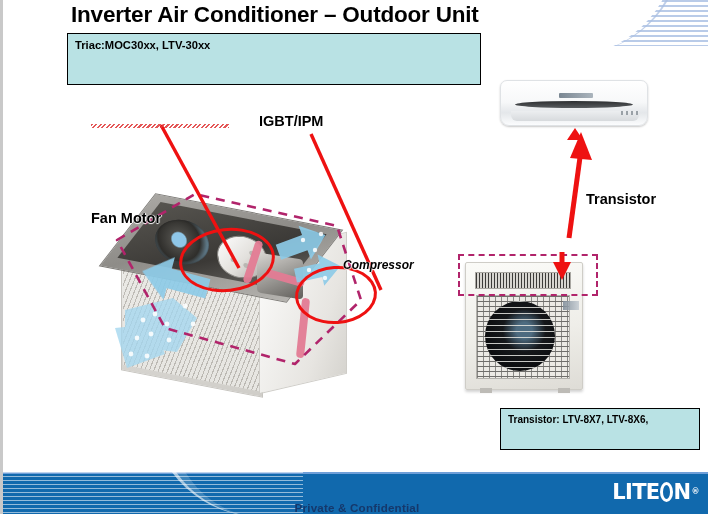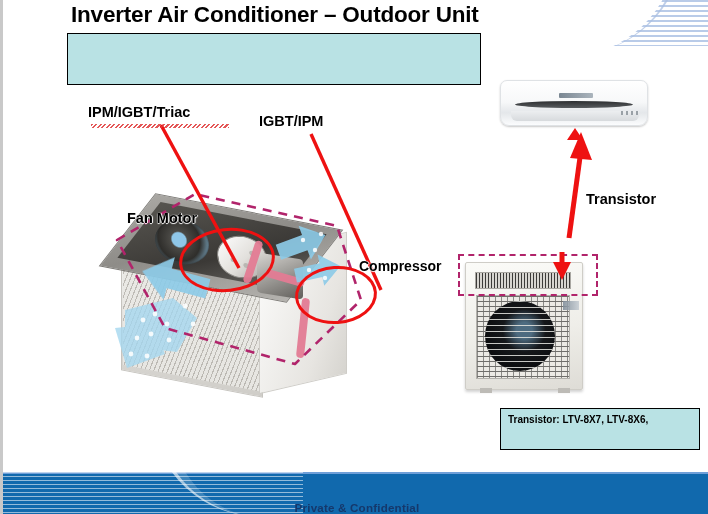--- a/index.html
+++ b/index.html
@@ -32,22 +32,22 @@
   #infobox-bottom{left:497px;top:408px;width:200px;height:42px;
                   font-size:10px;line-height:1.38;}
   .infobox div{white-space:nowrap;}
   #infobox-bottom div{white-space:normal;}
 
   
   .callout{position:absolute;font-size:14.5px;font-weight:bold;color:#000;
            white-space:nowrap;text-shadow:0 0 1px #fff,1px 0 1px #fff,0 1px 1px #fff;}
   #lbl-ipm{left:85px;top:104px;}
   #lbl-igbt{left:256px;top:113px;}
-  #lbl-fan{left:88px;top:210px;margin-left:36px;}
-  #lbl-comp{left:356px;top:258px;font-size:14px;}
+  #lbl-fan{left:88px;top:210px;}
+  #lbl-comp{left:340px;top:258px;font-size:12px;font-style:italic;}
   #lbl-trans{left:583px;top:191px;}
   .spellcheck{position:absolute;left:88px;top:124px;width:138px;height:4px;
     background:repeating-linear-gradient(135deg,#e03a3a 0 1.6px,transparent 1.6px 3.2px);
     opacity:.85;}
 
   
   #photo-left{position:absolute;left:96px;top:178px;width:276px;height:236px;}
   
   .pl-front{position:absolute;left:22px;top:86px;width:140px;height:118px;
     background:linear-gradient(170deg,#f3f3f1 0%,#dedcd8 60%,#cfcdc8 100%);
@@ -166,20 +166,21 @@
 
   <div class="corner-deco">
     <div class="stripes"></div>
     <div class="mask"></div>
     <div class="swoosh"></div>
   </div>
 
   <div class="title">Inverter Air Conditioner – Outdoor Unit</div>
 
   <div class="infobox" id="infobox-top">
+    <div>Triac:MOC30xx, LTV-30xx</div>
   </div>
 
   <div id="photo-left">
 
     <div class="pl-front"></div>
     <div class="pl-coil"></div>
     <div class="pl-side"></div>
     <div class="pl-top"></div>
     <div class="pl-inner"></div>
     <div class="pl-fan"></div>
@@ -261,32 +262,39 @@
     </g>
 
     <polygon points="572,128 580,140 564,140" fill="#ee1111"></polygon>
 
     <g>
       <line x1="559" y1="252" x2="559" y2="268" stroke="#ee1111" stroke-width="5"></line>
       <polygon points="559,280 550,262 568,262" fill="#ee1111"></polygon>
     </g>
   </svg>
 
-  <div class="callout" id="lbl-ipm">IPM/IGBT/Triac</div>
   <div class="spellcheck"></div>
   <div class="callout" id="lbl-igbt">IGBT/IPM</div>
   <div class="callout" id="lbl-fan">Fan Motor</div>
   <div class="callout" id="lbl-comp">Compressor</div>
   <div class="callout" id="lbl-trans">Transistor</div>
 
   <div class="infobox" id="infobox-bottom">
     <div>Transistor: LTV-8X7, LTV-8X6,</div>
   </div>
 
   <div id="footer">
     <div class="topline"></div>
     <div class="stripes"></div>
     <div class="swoosh2"></div>
     <div class="swoosh"></div>
     <div id="confidential">Private &amp; Confidential</div>
+    <div id="liteon-logo">
+      <span class="wordmark">
+        <span>LITE</span>
+        <span class="oglyph"></span>
+        <span>N</span>
+        <span class="reg">®</span>
+      </span>
+    </div>
   </div>
 
 </div>
 
 </body></html>

